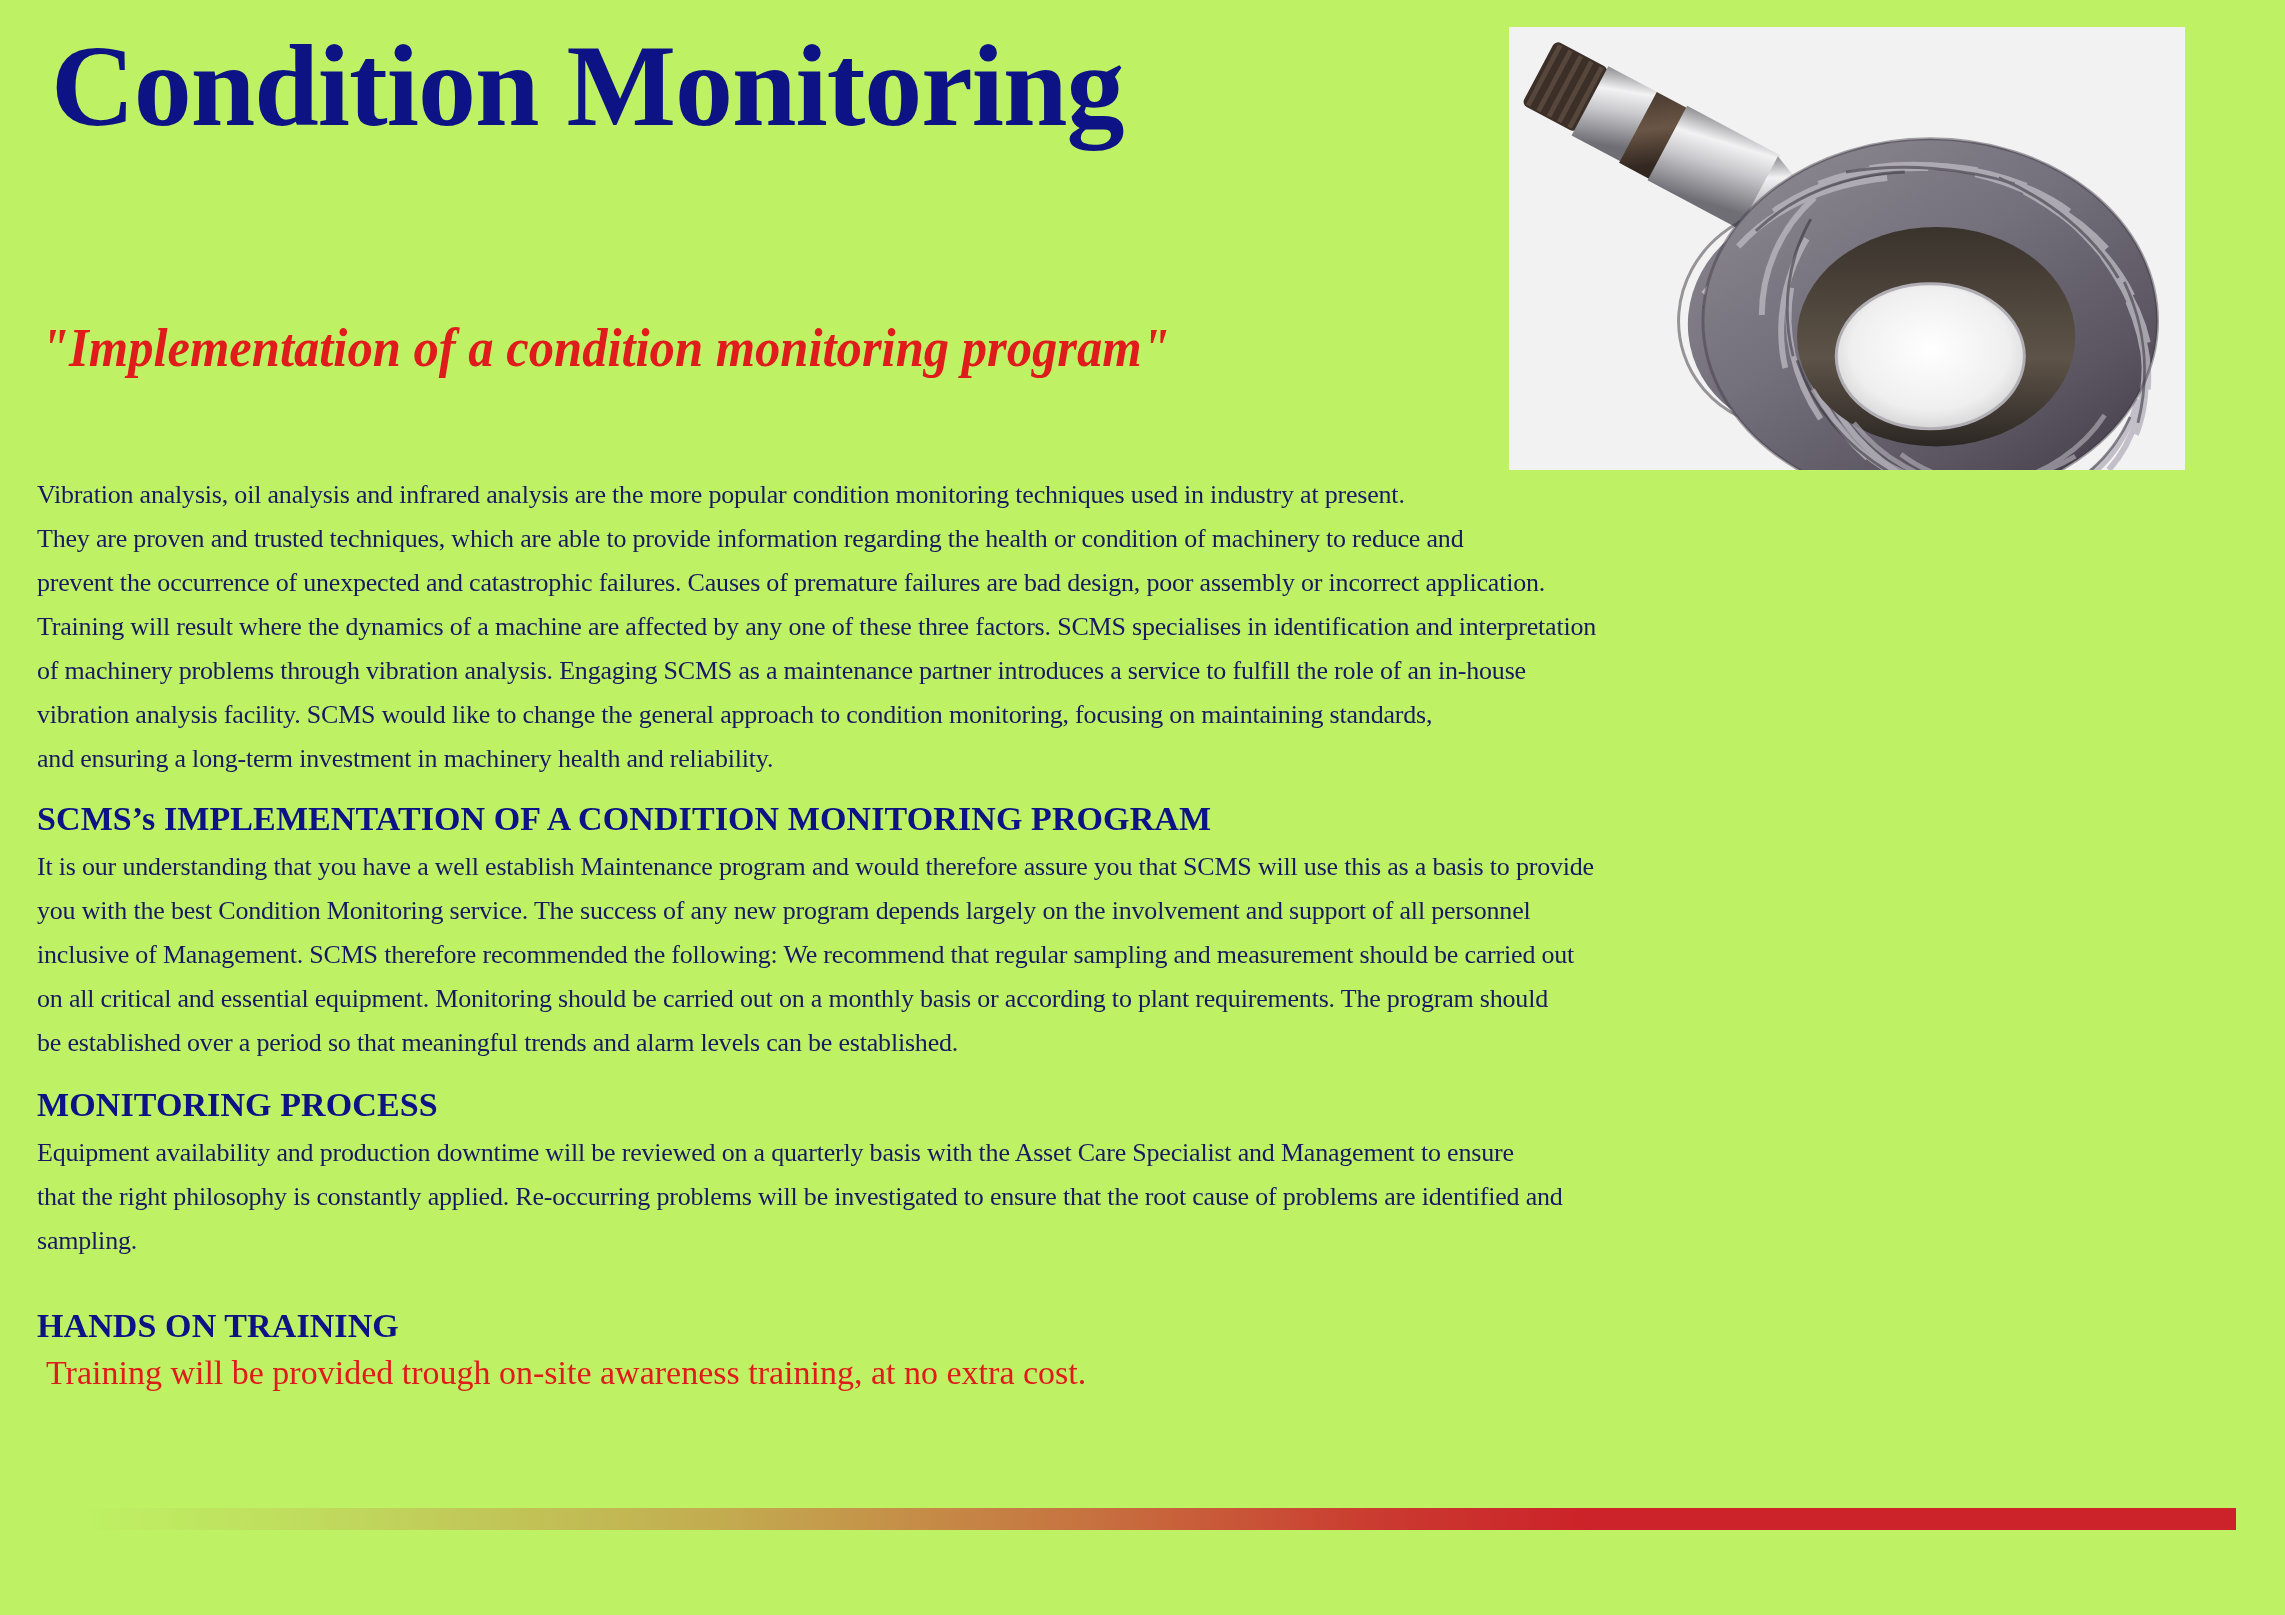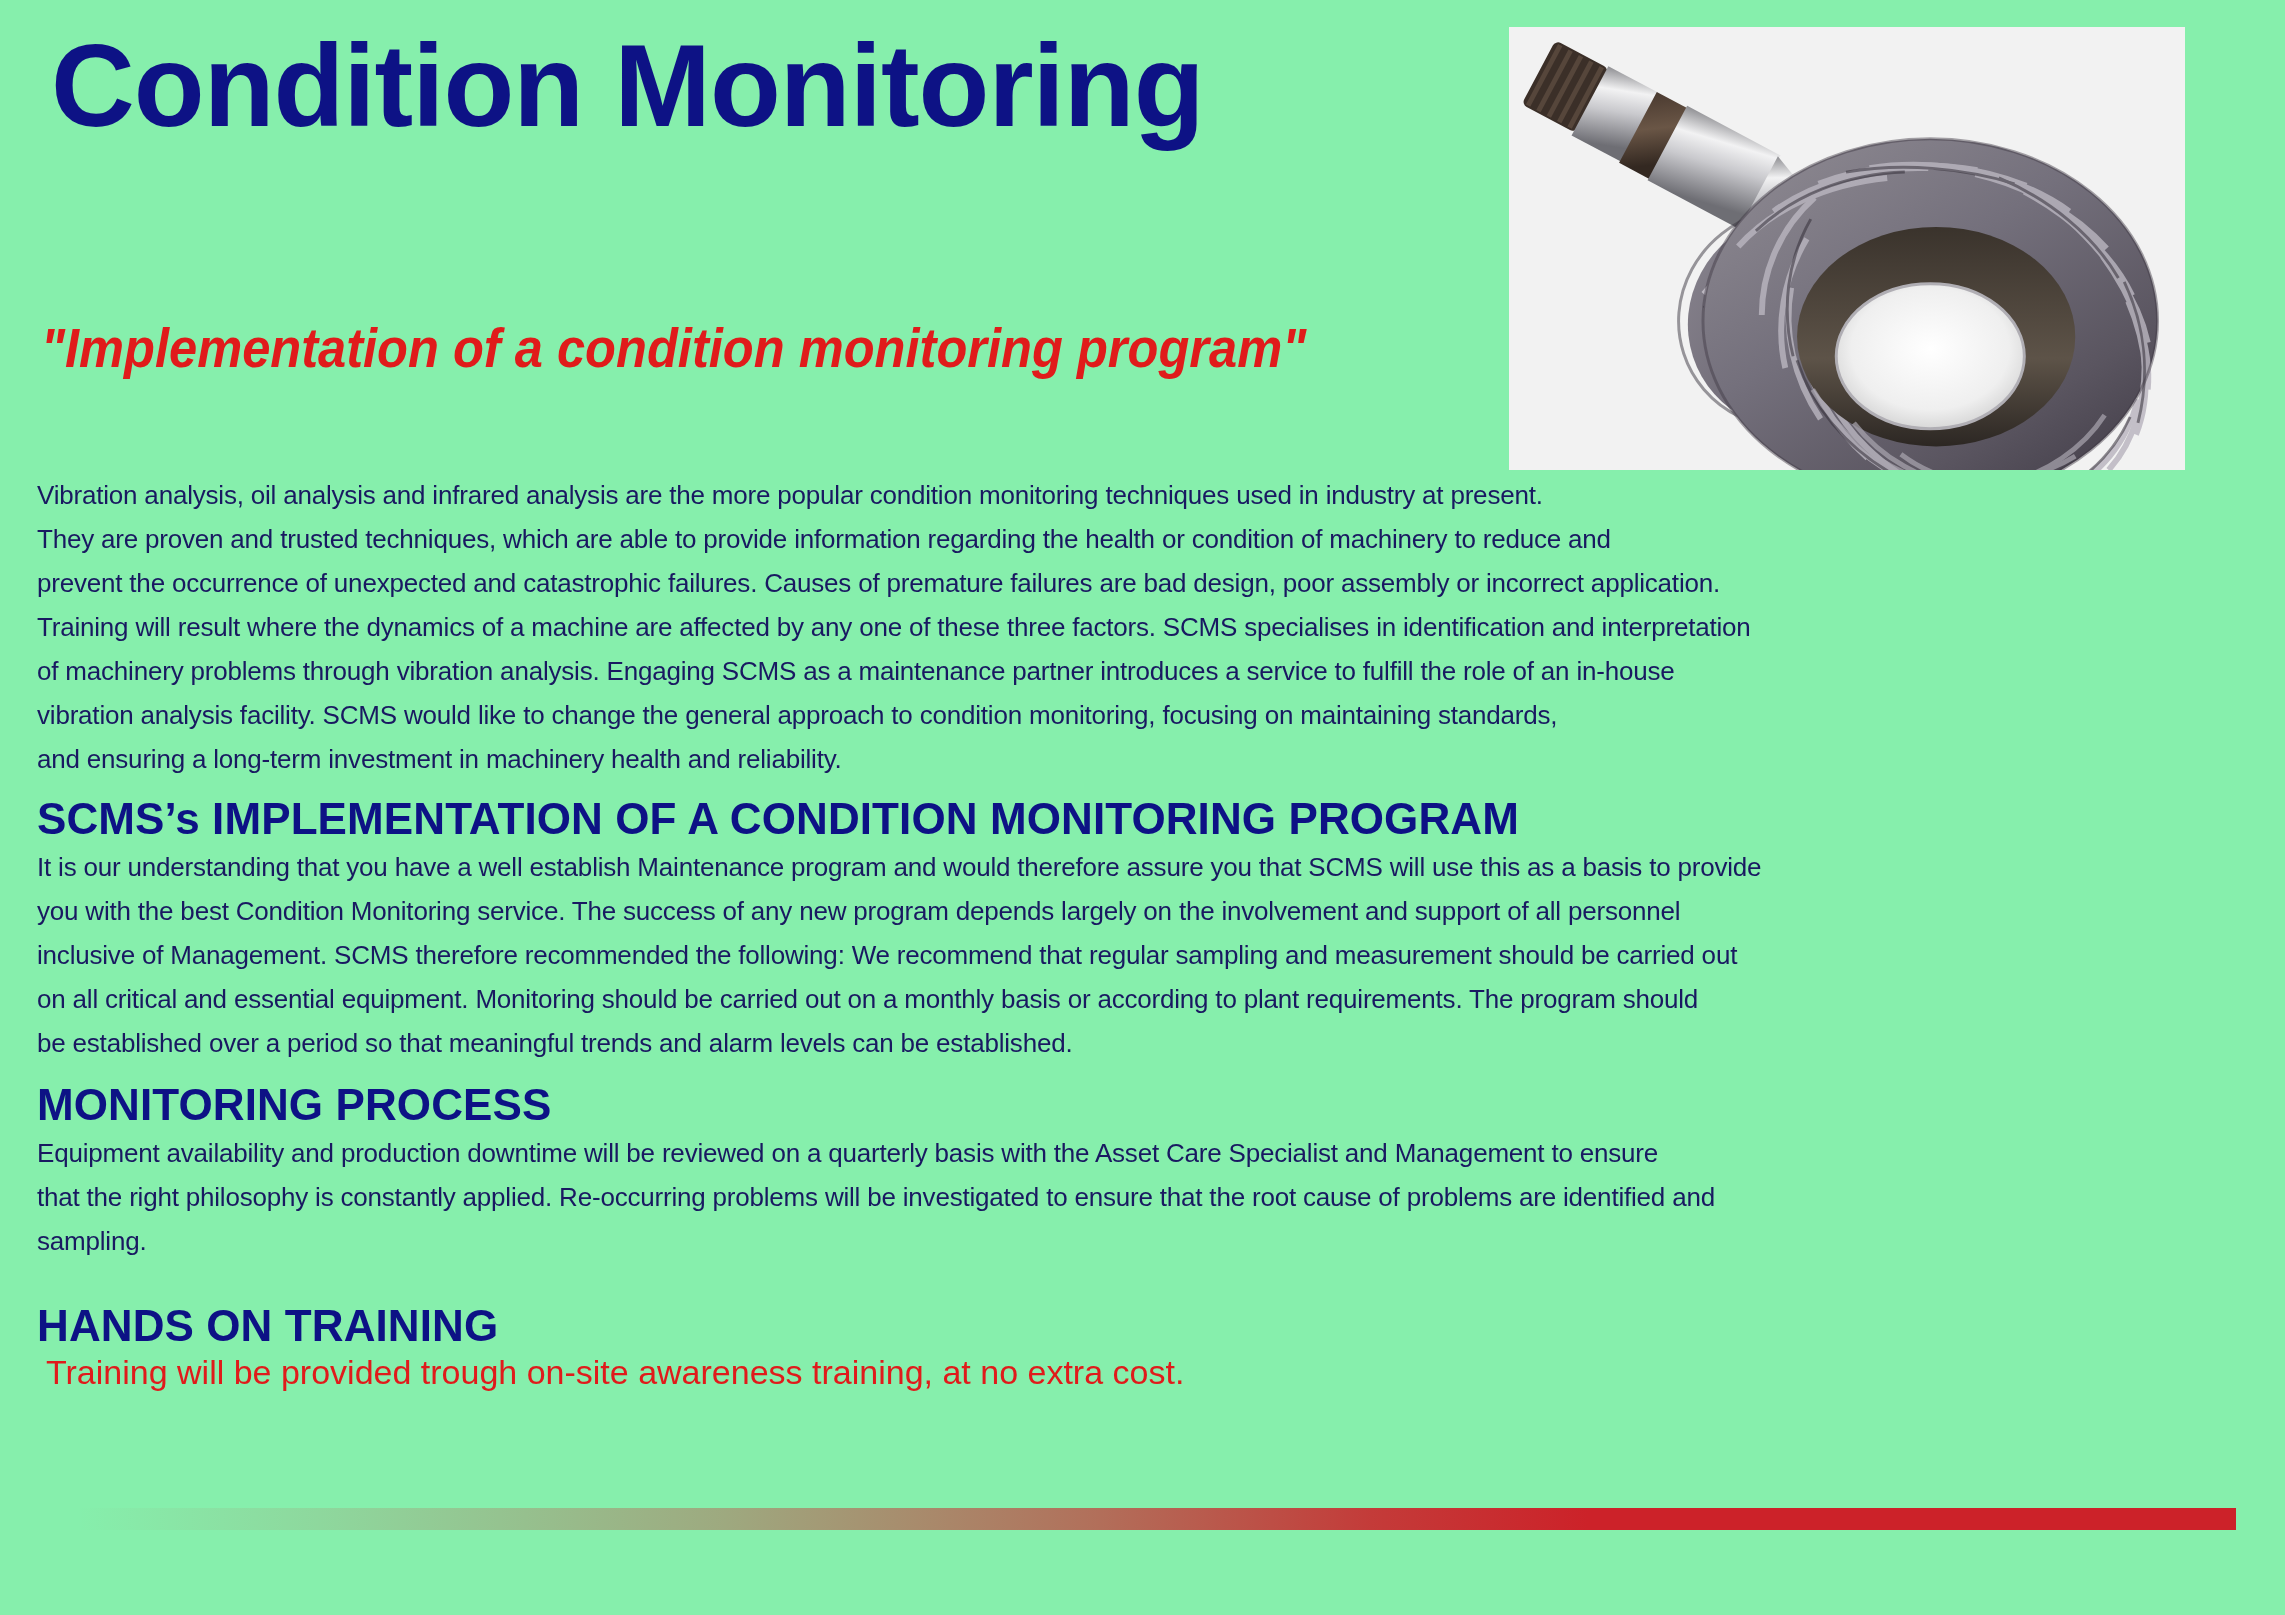--- a/index.html
+++ b/index.html
@@ -12,21 +12,22 @@
     height: 1615px;
     position: relative;
     overflow: hidden;
     font-family: "Liberation Sans", sans-serif;
     -webkit-font-smoothing: antialiased;
   }
 
   .page {
     position: absolute;
     inset: 0;
-    background: #86efac;
+    background: #bef264;
+    font-family: Liberation Serif, serif;
   }
 
   
   .title {
     position: absolute;
     left: 51px;
     top: 25.5px;
     font-size: 116px;
     line-height: 1.05;
     font-weight: bold;
@@ -68,21 +69,21 @@
     color: #191961;
     font-size: 26px;
     line-height: 44px;
     letter-spacing: -0.2px;
   }
   .body-block .ln { white-space: nowrap; display: block; }
 
   .section-head {
     position: absolute;
     color: #0d1285;
-    font-size: 44px;
+    font-size: 34px;
     line-height: 43px;
     font-weight: bold;
     letter-spacing: 0.1px;
     white-space: nowrap;
   }
 
   .red-line {
     position: absolute;
     color: #e01b1b;
     font-size: 34px;

